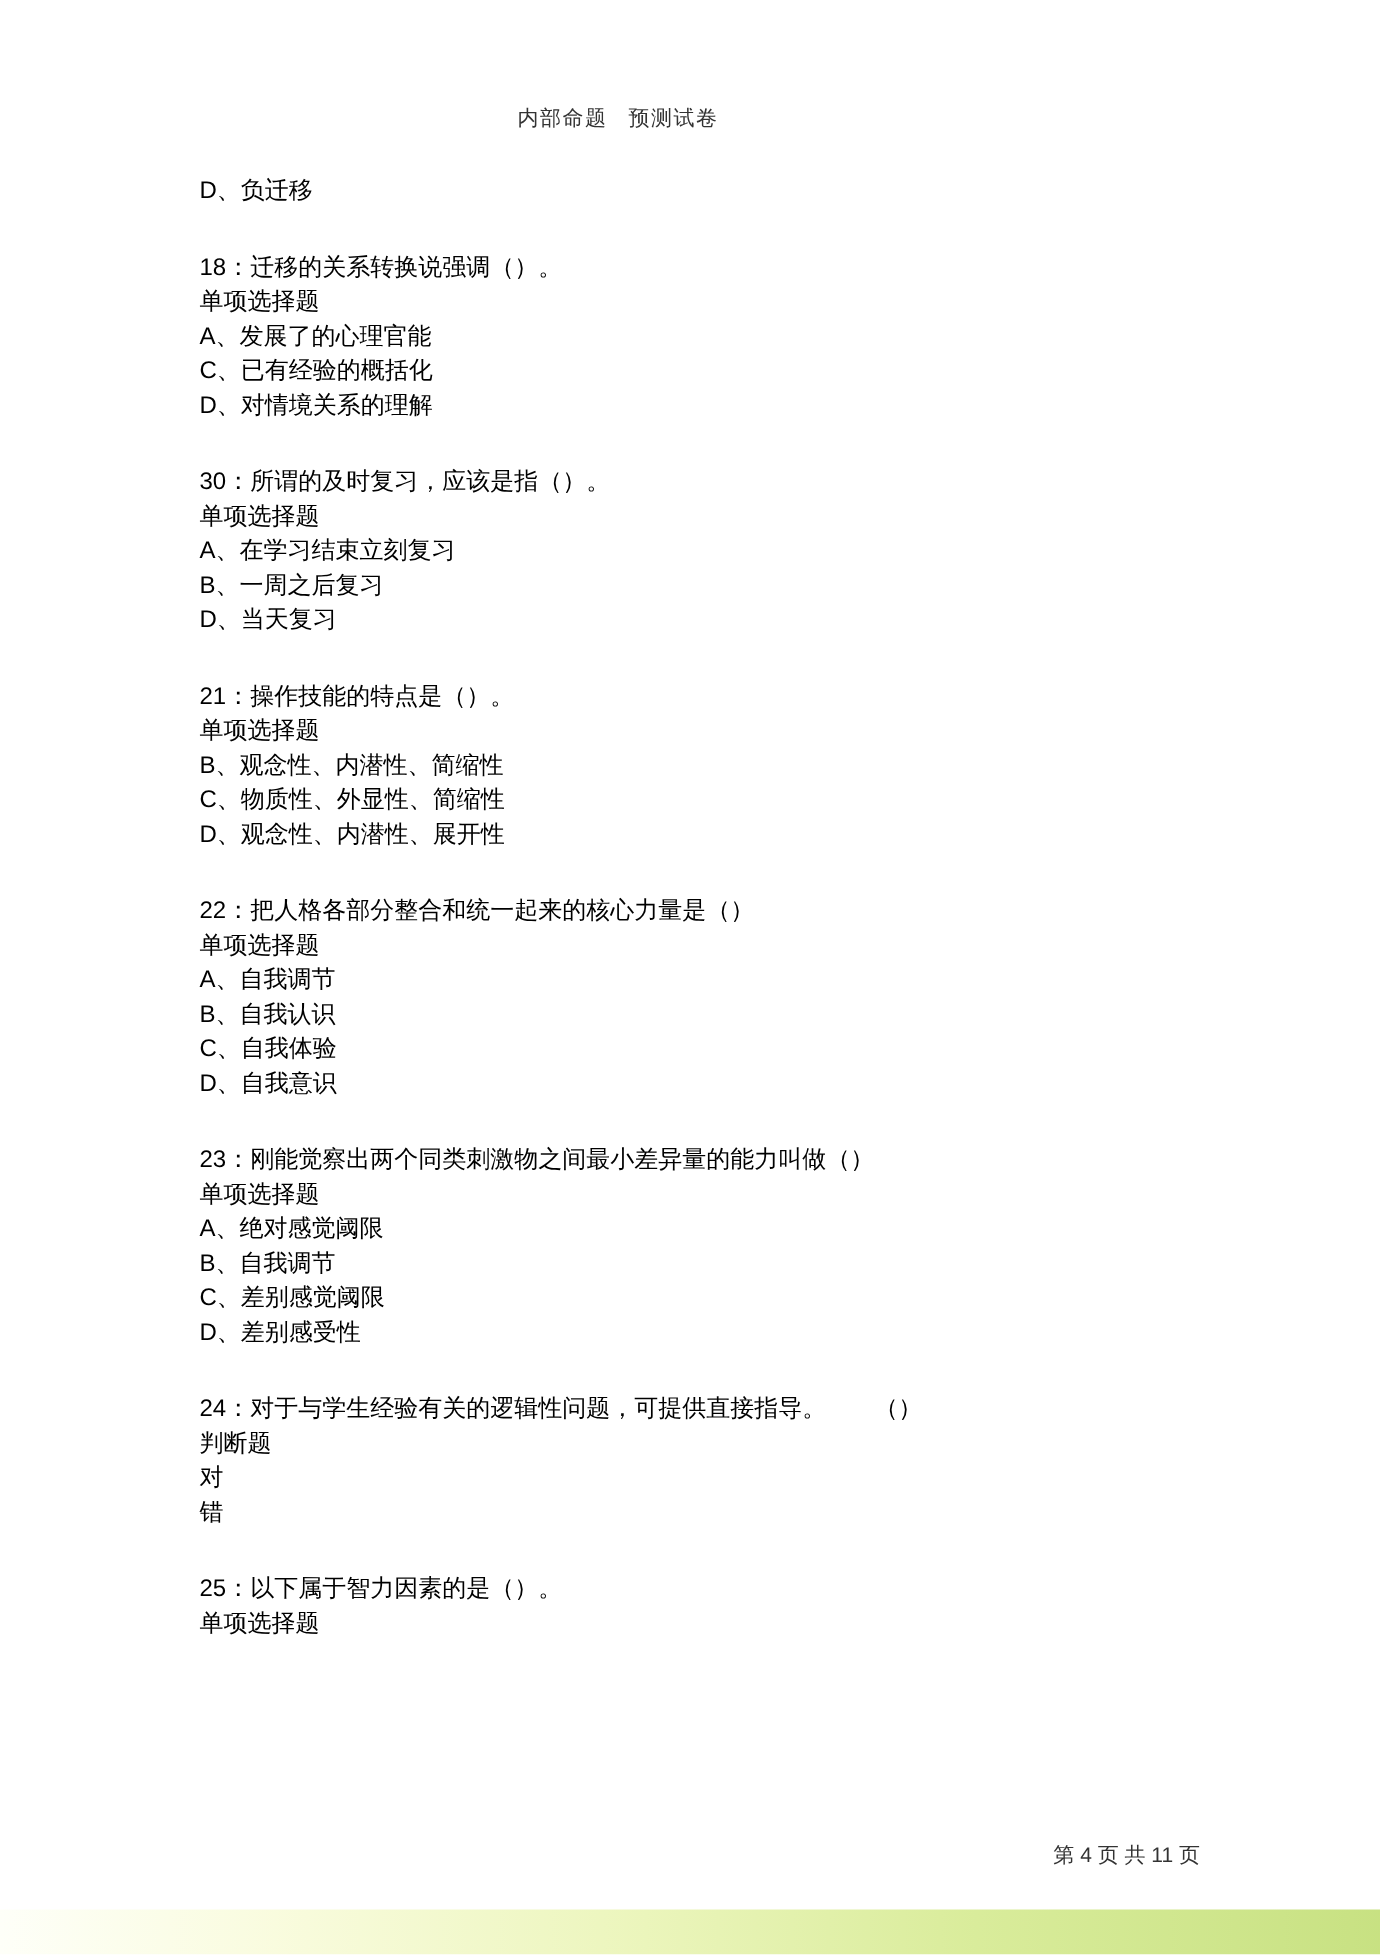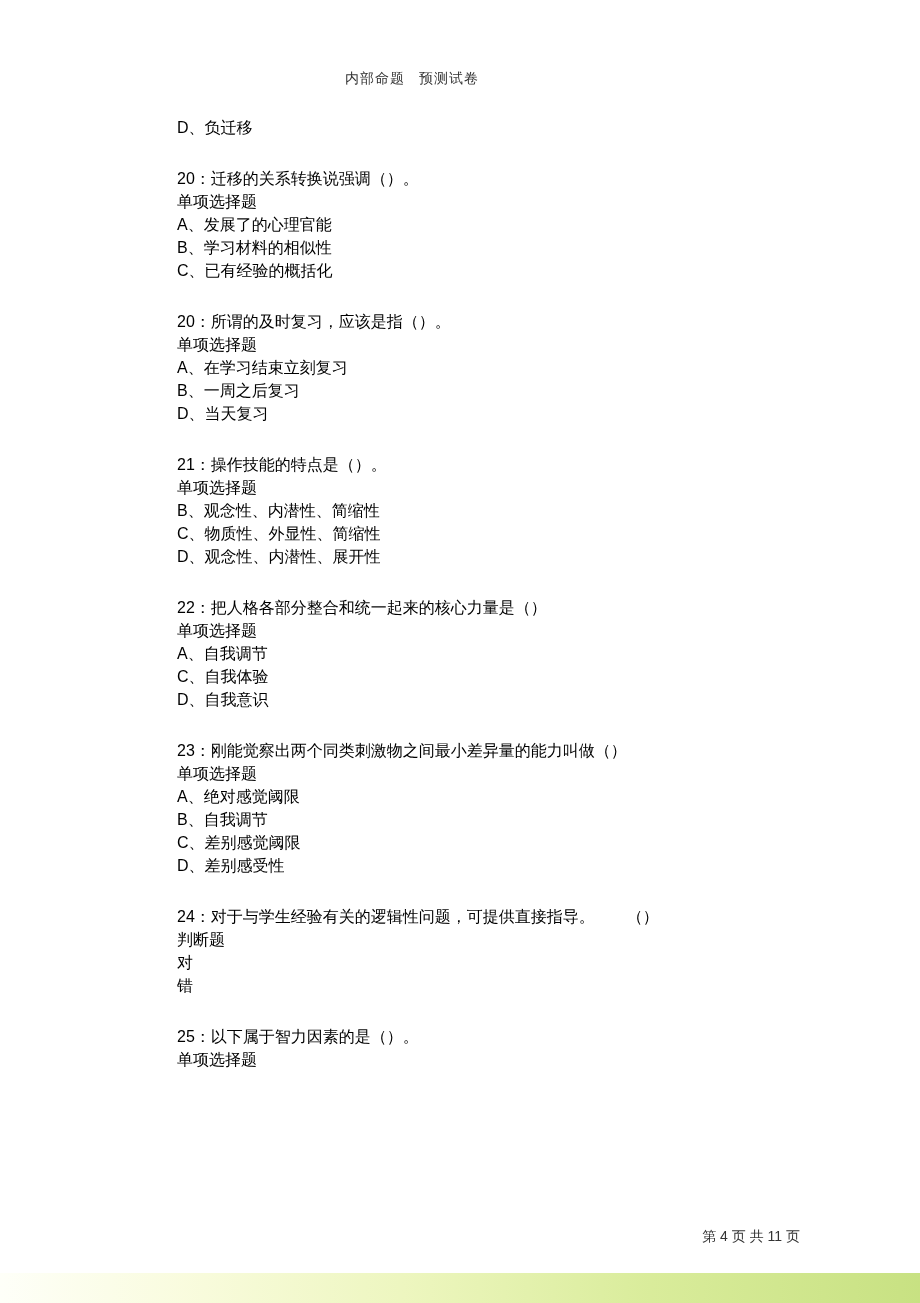--- a/index.html
+++ b/index.html
@@ -34,21 +34,20 @@
     position: absolute;
     top: 116px;
     left: 133px;
     width: 660px;
     font-size: 16px;
     line-height: 23px;
     color: #000;
   }
   .question-block {
     margin-top: 28px;
-    margin-left: 44px;
   }
   .first-block {
     margin-top: 0;
   }
   .opt {
     margin-top: 0;
   }
   .stem-line {
     margin-top: 0;
   }
@@ -86,47 +85,48 @@
     <span>内部命题</span><span class="gap"></span><span>预测试卷</span>
   </div>
 
   <div class="content">
 
     <div class="question-block first-block">
       <div class="opt">D、负迁移</div>
     </div>
 
     <div class="question-block">
-      <div class="stem-line">20：迁移的关系转换说强调（）。</div>
+      <div class="stem-line">18：迁移的关系转换说强调（）。</div>
       <div class="stem-line">单项选择题</div>
       <div class="opt">A、发展了的心理官能</div>
-      <div class="opt">B、学习材料的相似性</div>
       <div class="opt">C、已有经验的概括化</div>
+      <div class="opt">D、对情境关系的理解</div>
     </div>
 
     <div class="question-block">
-      <div class="stem-line">20：所谓的及时复习，应该是指（）。</div>
+      <div class="stem-line">30：所谓的及时复习，应该是指（）。</div>
       <div class="stem-line">单项选择题</div>
       <div class="opt">A、在学习结束立刻复习</div>
       <div class="opt">B、一周之后复习</div>
       <div class="opt">D、当天复习</div>
     </div>
 
     <div class="question-block">
       <div class="stem-line">21：操作技能的特点是（）。</div>
       <div class="stem-line">单项选择题</div>
       <div class="opt">B、观念性、内潜性、简缩性</div>
       <div class="opt">C、物质性、外显性、简缩性</div>
       <div class="opt">D、观念性、内潜性、展开性</div>
     </div>
 
     <div class="question-block">
       <div class="stem-line">22：把人格各部分整合和统一起来的核心力量是（）</div>
       <div class="stem-line">单项选择题</div>
       <div class="opt">A、自我调节</div>
+      <div class="opt">B、自我认识</div>
       <div class="opt">C、自我体验</div>
       <div class="opt">D、自我意识</div>
     </div>
 
     <div class="question-block">
       <div class="stem-line">23：刚能觉察出两个同类刺激物之间最小差异量的能力叫做（）</div>
       <div class="stem-line">单项选择题</div>
       <div class="opt">A、绝对感觉阈限</div>
       <div class="opt">B、自我调节</div>
       <div class="opt">C、差别感觉阈限</div>

